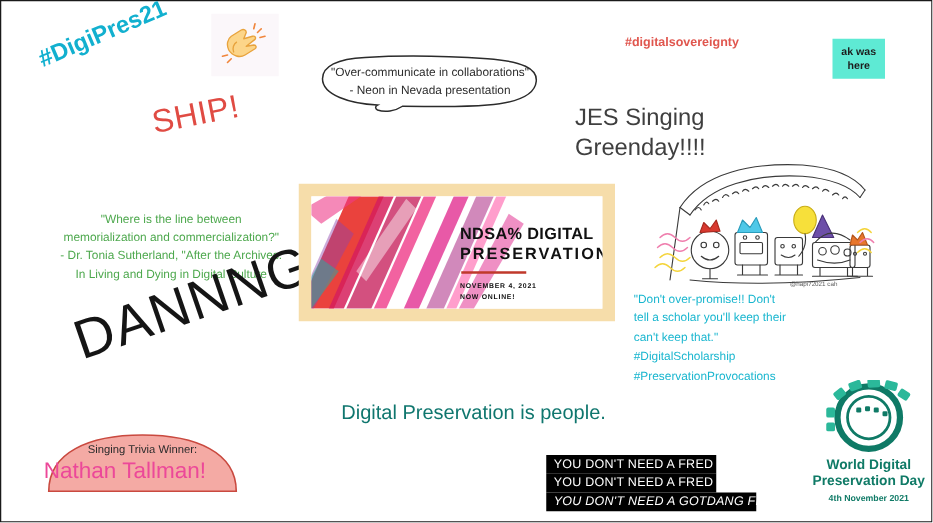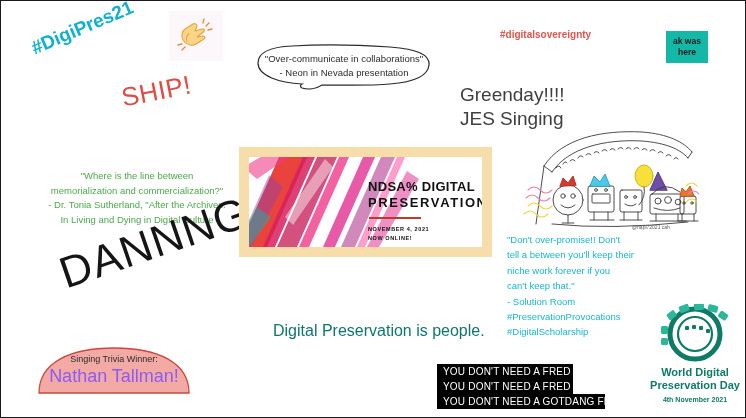--- a/index.html
+++ b/index.html
@@ -69,21 +69,21 @@
   .hash-sov {
     left: 499px; top: 28px;
     font-size: 10px;
     color: #e0564e;
     white-space: nowrap;
     font-weight: bold;
   }
   .yellow-note {
     left: 665px; top: 30px;
     width: 42px; height: 32px;
-    background: #14b8a6;
+    background: #5eead4;
     display: flex;
     align-items: center;
     justify-content: center;
     text-align: center;
     font-size: 8.5px;
     font-weight: bold;
     color: #1d1d1d;
     line-height: 1.35;
   }
   .jes {
@@ -163,36 +163,36 @@
     left: 34px; top: 345px;
     width: 158px; height: 48px;
   }
   .trivia svg { position:absolute; left:0; top:0; }
   .trivia .t1 {
     position:absolute; left:0; top:8px; width:158px;
     text-align:center; font-size: 9px; color:#2b2b2b;
   }
   .trivia .t2 {
     position:absolute; left:0; top:20px; width:158px;
-    text-align:center; font-size: 18px; color:#8b5cf6;
+    text-align:left; font-size: 18px; color:#ec4899;
   }
 
   
   .fred {
     background:#000;
     color:#fff;
     font-size: 10px;
     padding: 2px 5px 2px 6px;
     letter-spacing: .2px;
     white-space: nowrap;
     box-sizing: border-box;
   }
   .fred1 { left: 436px; top: 363px; width: 136px; }
   .fred2 { left: 436px; top: 378px; width: 136px; }
-  .fred3 { left: 436px; top: 393px; width: 168px; }
+  .fred3 { left: 436px; top: 393px; width: 168px; font-style: italic; }
 
   
   .wdpd { left: 648px; top: 303px; width: 92px; height: 108px; }
   .wdpd svg { display:block; }
   .wdpd-t1 {
     position:absolute; left:0; top:62px; width:92px; text-align:center;
     font-size: 11px; font-weight: bold; color:#0f7a66; line-height:1.18;
     white-space: nowrap;
   }
   .wdpd-t2 {
@@ -236,22 +236,22 @@
       <div>"Over-communicate in collaborations"</div>
       <div>- Neon in Nevada presentation</div>
     </div>
   </div>
 
   <div class="item hash-sov">#digitalsovereignty</div>
 
   <div class="item yellow-note">ak was here</div>
 
   <div class="item jes">
+    <div>JES Singing</div>
     <div>Greenday!!!!</div>
-    <div>JES Singing</div>
   </div>
 
   <div class="item green-quote">
     <div>"Where is the line between</div>
     <div>memorialization and commercialization?"</div>
     <div>- Dr. Tonia Sutherland, "After the Archives:</div>
     <div>In Living and Dying in Digital Culture</div>
   </div>
 
   <div class="item dannng">DANNNG!</div>
@@ -351,26 +351,24 @@
         <path d="M164 58 q6 -6 11 0" stroke="#f4d43c"></path>
         <path d="M166 66 q6 -6 11 0" stroke="#ef7fae"></path>
         <path d="M164 74 q6 -6 11 0" stroke="#f4d43c"></path>
       </g>
       <text x="110" y="101" font-family="'Liberation Sans', sans-serif" font-size="5" fill="#5a5a5a">@hapi72021 cah</text>
     </svg>
   </div>
 
   <div class="item teal-quote">
     <div>"Don't over-promise!! Don't</div>
-    <div>tell a between you'll keep their</div>
-    <div>niche work forever if you</div>
+    <div>tell a scholar you'll keep their</div>
     <div>can't keep that."</div>
-    <div>- Solution Room</div>
+    <div>#DigitalScholarship</div>
     <div>#PreservationProvocations</div>
-    <div>#DigitalScholarship</div>
   </div>
 
   <div class="item red-quote">
     <div>Digital Preservation is people.</div>
   </div>
 
   <div class="item trivia">
     <svg width="158" height="48" viewBox="0 0 158 48">
       <path d="M4 47 C4 16 36 2 79 2 C122 2 154 16 154 47 Z" fill="#f4aaa4" stroke="#c9493f" stroke-width="1.3"></path>
     </svg>

